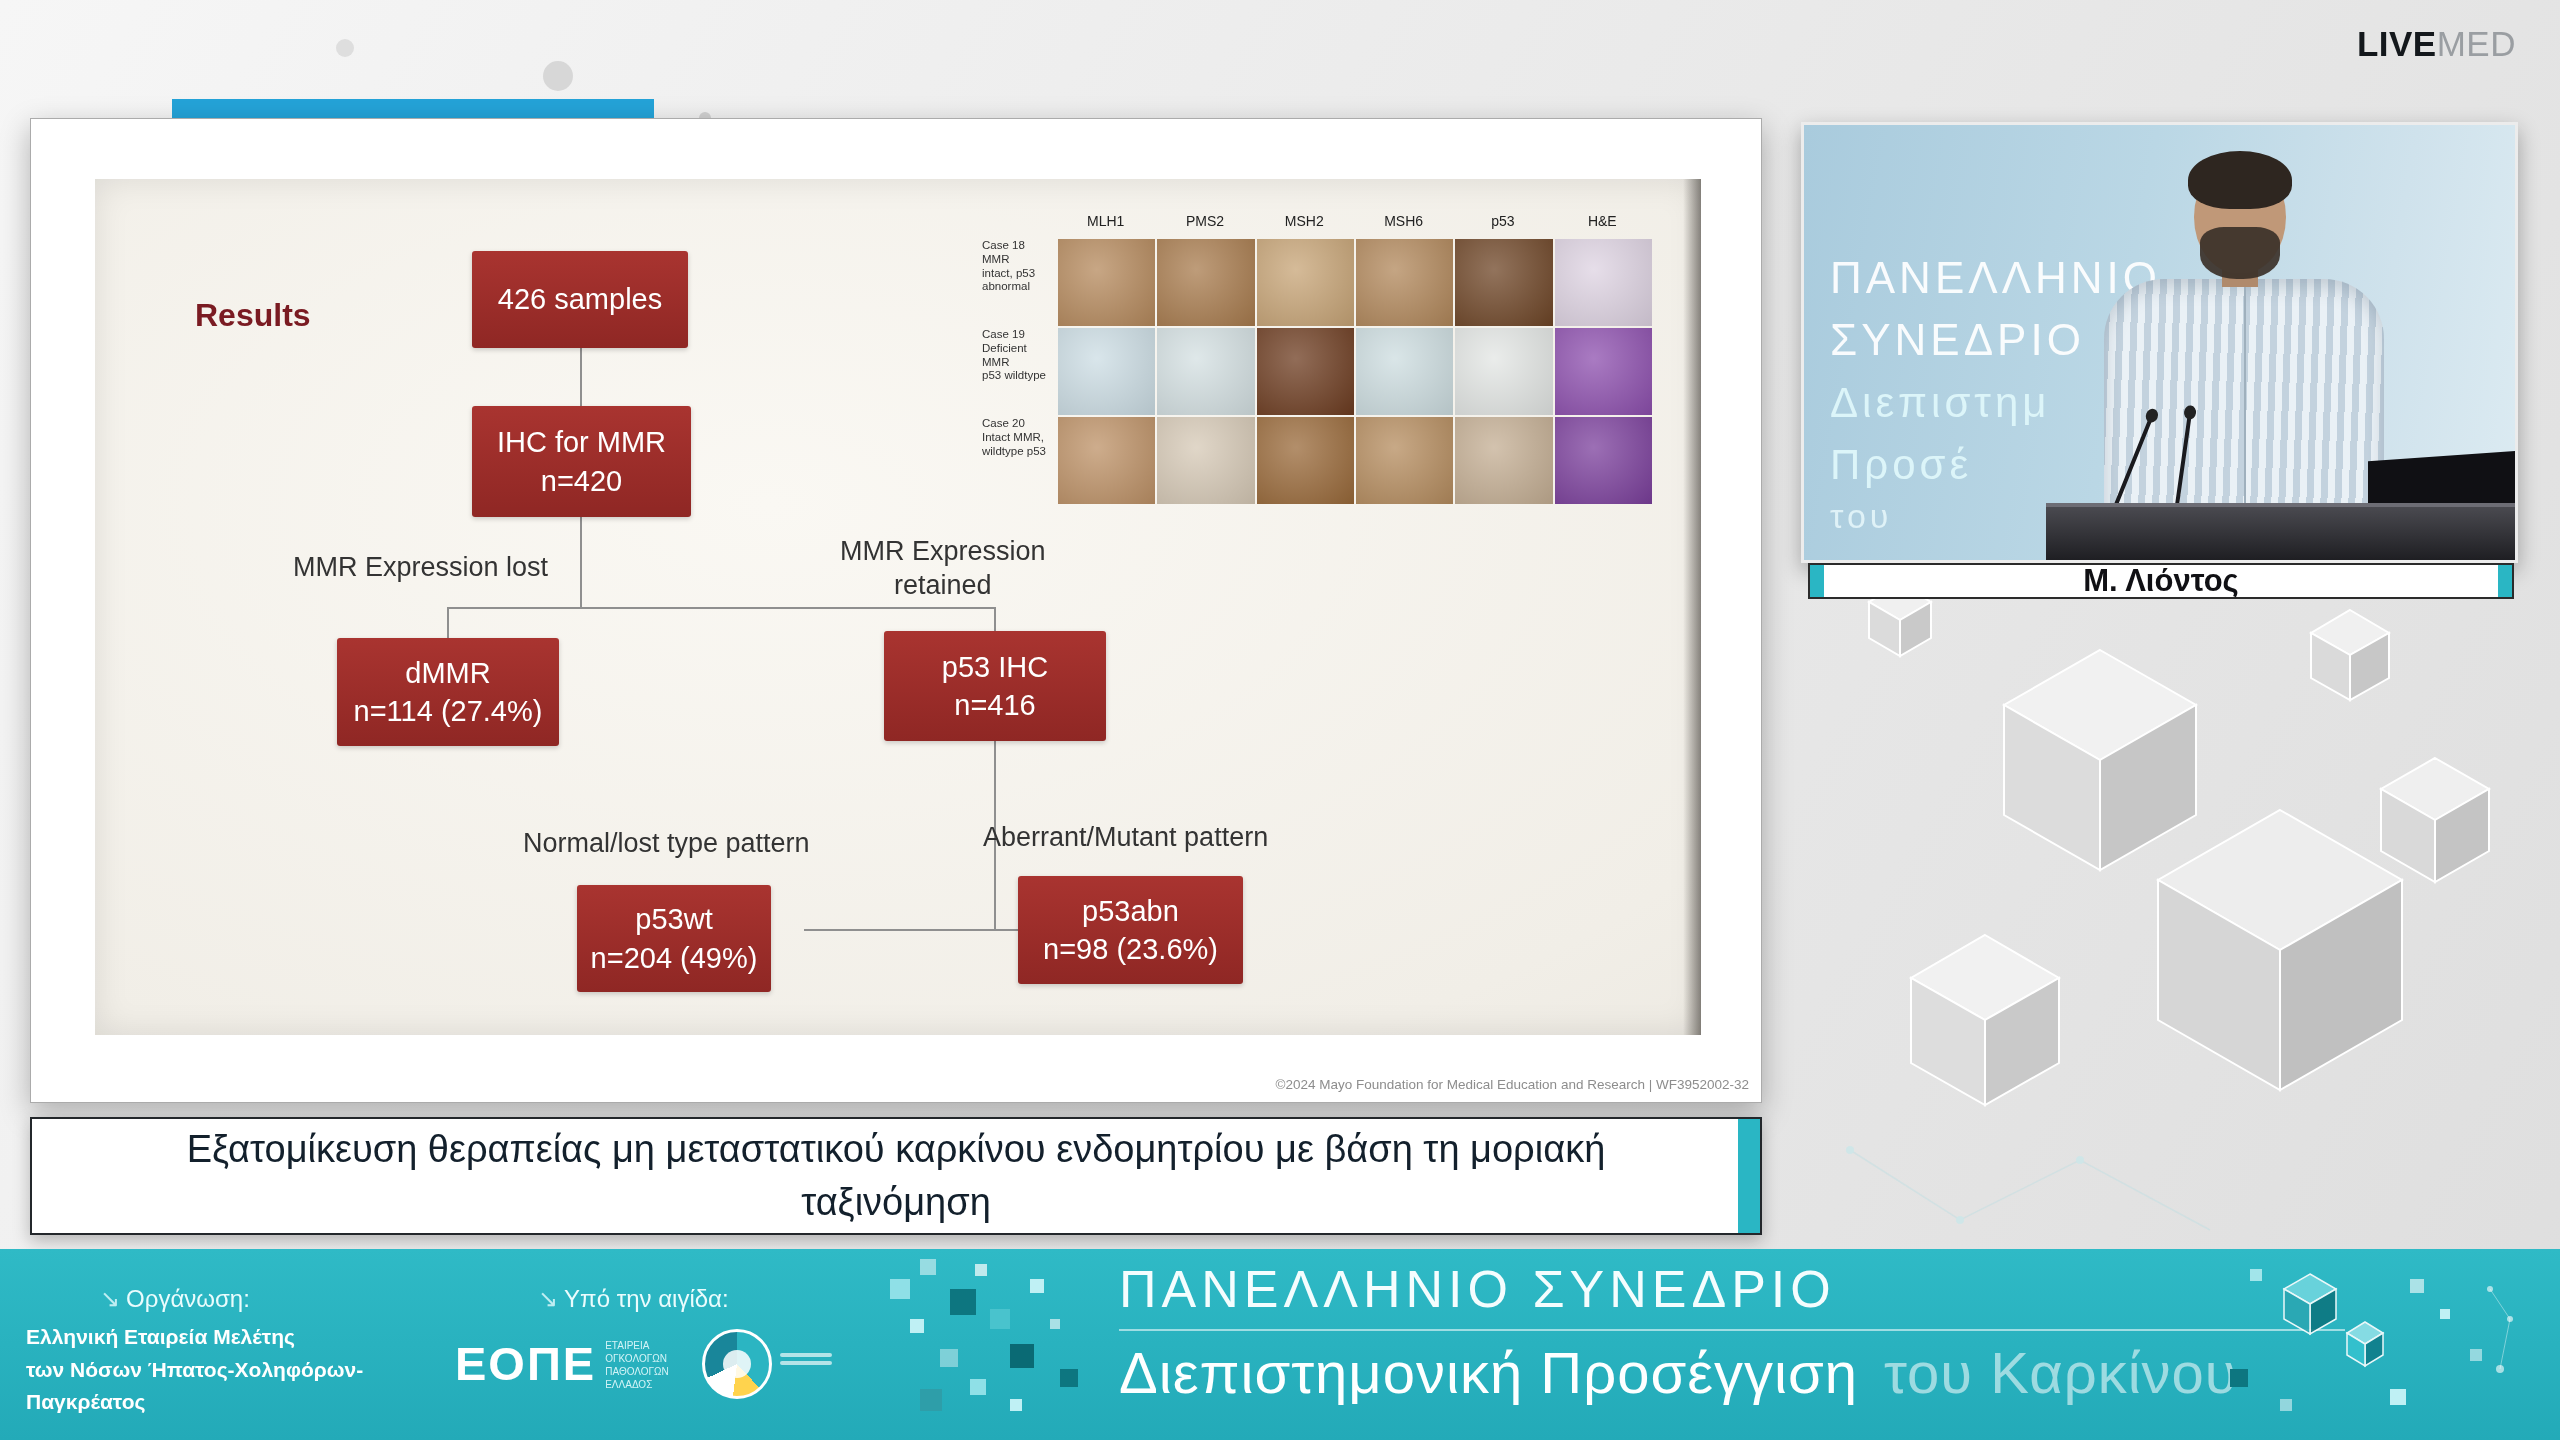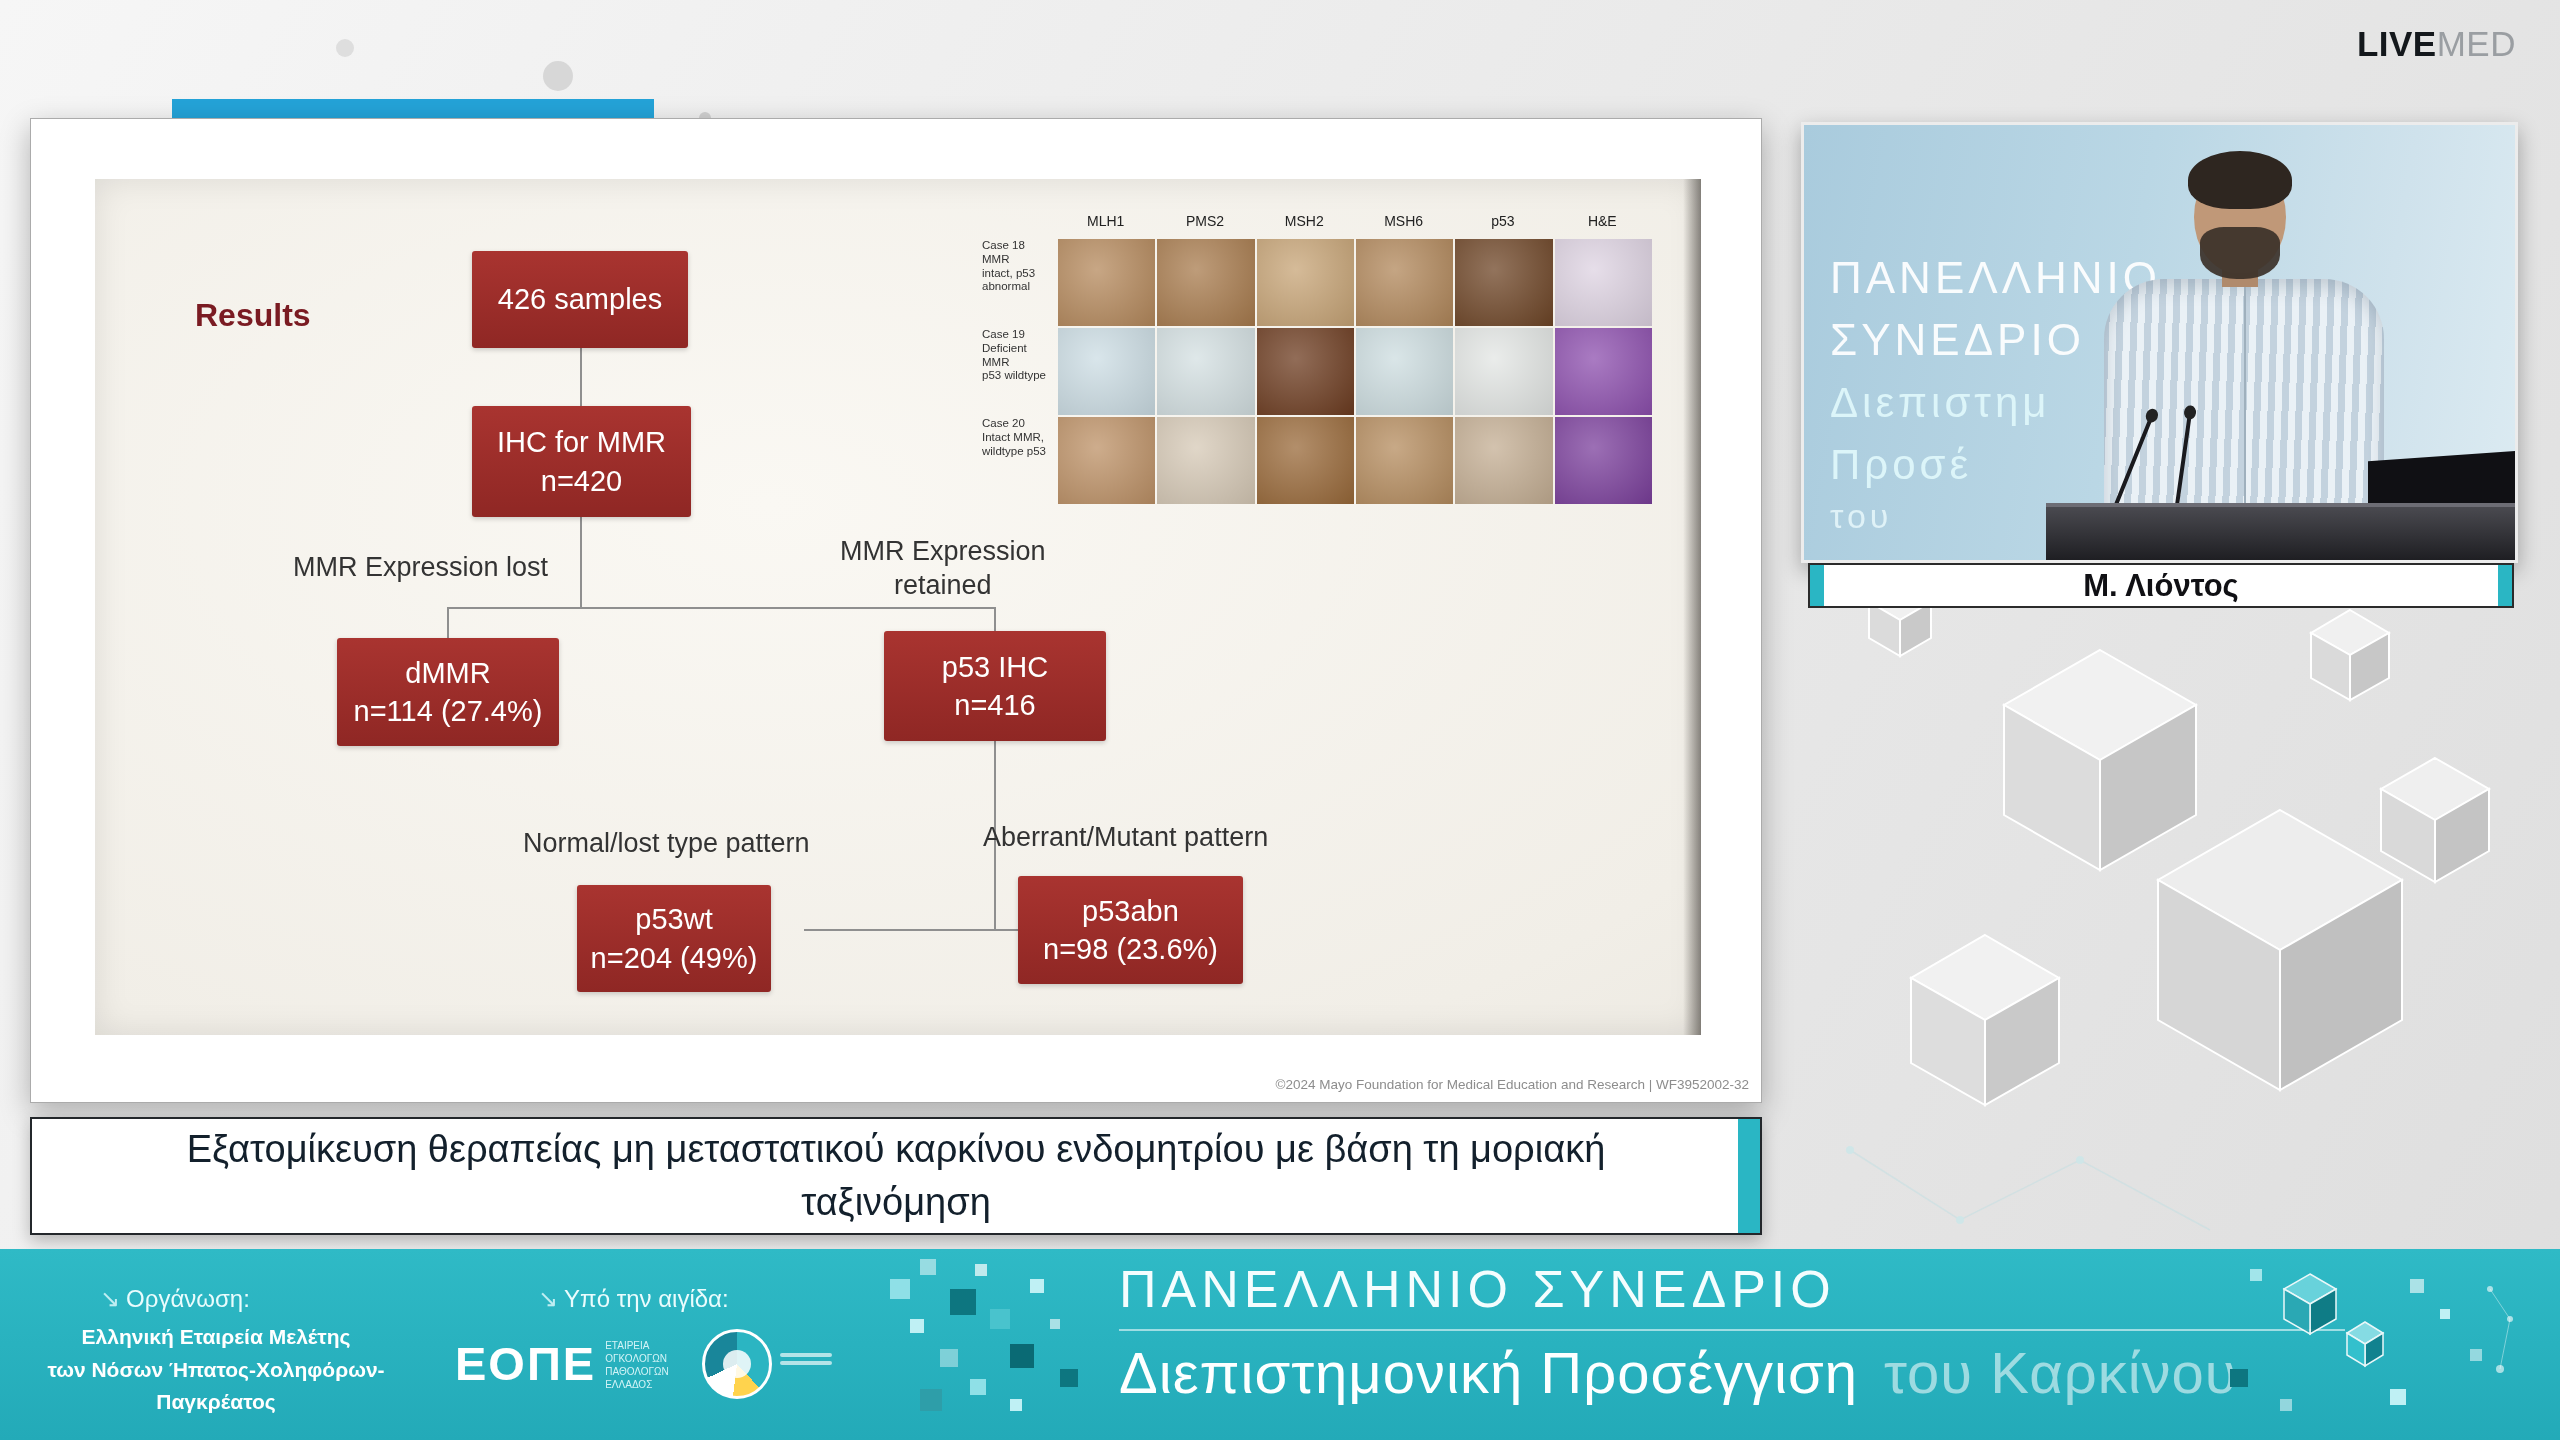--- a/index.html
+++ b/index.html
@@ -89,41 +89,41 @@
   .torso::after { content:''; position:absolute; left:50%; top:8px; bottom:0; width:2px; background:#9fb0bd; }
 
   .podium { position:absolute; left:34%; right:-3px; bottom:-3px; height:60px;
             background:linear-gradient(#4a4a50,#1c1c20); border-top:4px solid #6d6d75; }
   .monitor { position:absolute; right:-3px; bottom:46px; width:150px; height:58px; background:#101014; transform:skewY(-4deg); }
   .mic { position:absolute; width:4px; height:95px; background:#1a1a1e; border-radius:2px; bottom:50px; }
   .mic::after { content:''; position:absolute; top:-10px; left:-4px; width:12px; height:14px; border-radius:50%; background:#222; }
   #mic1{left:46%; transform:rotate(22deg);}
   #mic2{left:53%; transform:rotate(8deg);}
 
-  .nameplate { position:absolute; left:1808px; top:563px; width:706px; height:45px; z-index:2; background:#fff;
+  .nameplate { position:absolute; left:1808px; top:563px; width:706px; height:36px; z-index:2; background:#fff;
                border:2px solid #2b2b2b; display:flex; align-items:center; justify-content:center;
                font-size:31px; font-weight:700; color:#101014; }
   .nameplate::before, .nameplate::after { content:''; position:absolute; top:0; bottom:0; width:14px; background:#2ab6c4; }
   .nameplate::before { left:0; } .nameplate::after { right:0; }
 
   
   .titlebar { position:absolute; left:30px; top:1117px; width:1732px; height:118px; z-index:2; background:#fff;
               border:2px solid #23272b; box-shadow:0 6px 16px rgba(0,0,0,.25);
               display:flex; align-items:center; justify-content:center; text-align:center;
               font-size:38px; line-height:1.4; color:#13202c; padding:0 150px; }
   .titlebar::after { content:''; position:absolute; right:0; top:0; bottom:0; width:22px; background:#2ab6c4; }
 
   
   .footer { position:absolute; left:0; top:1249px; width:2560px; height:191px; z-index:2;
             background:linear-gradient(180deg,#2fbac6,#23aab8); overflow:hidden; }
   .f-label { position:absolute; font-size:24px; color:#eafcfd;text-align:right; }
   .f-label .f-arrow { color:#bfeef2; margin-right:6px; }
   #org-label{left:100px;top:36px;}
   #ausp-label{left:538px;top:36px;}
-  .org-lines { position:absolute; left:26px; top:72px; width:380px; text-align:center;
+  .org-lines { position:absolute; left:26px; top:72px; width:380px; text-align:left;
                font-size:21px; font-weight:700; color:#fff; line-height:1.55; }
   .eope { position:absolute; left:455px; top:84px; display:flex; align-items:flex-end; }
   .eope-name { font-size:47px; font-weight:800; color:#fff; letter-spacing:2px; }
   .eope-sub { margin-left:9px; padding-top:6px; font-size:10px; color:#d4f4f7; line-height:1.3; }
   .hecog { position:absolute; left:702px; top:80px; width:70px; height:70px; border-radius:50%;
            border:3px solid #fff;
            background:conic-gradient(#2bb5c2 0 38%, #ffd34d 38% 52%, #ffffff 52% 68%, #19869a 68% 100%); }
   .hecog::after { content:''; position:absolute; left:18px; top:18px; width:28px; height:28px;
                   border-radius:50%; background:#fff; opacity:.85; }
   .hecog-caption { position:absolute; left:780px; top:104px; width:52px; }

